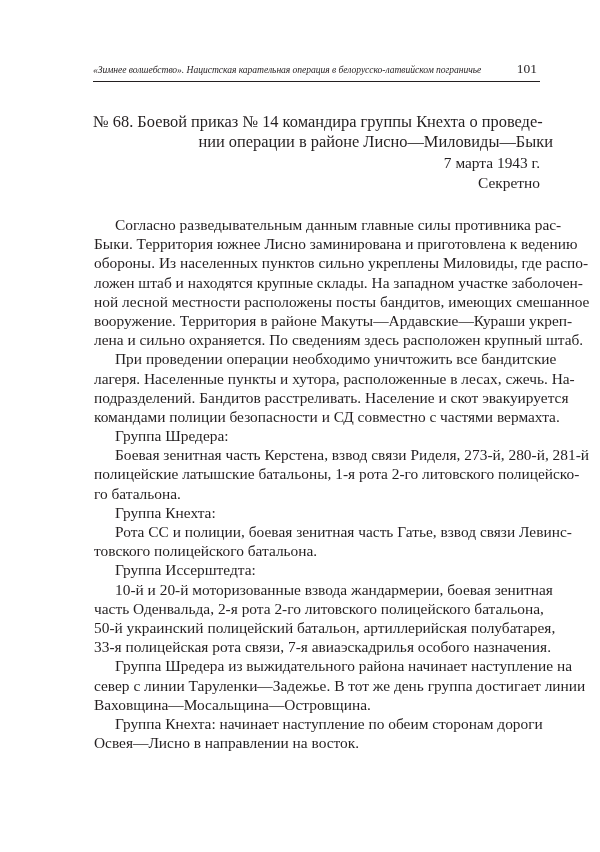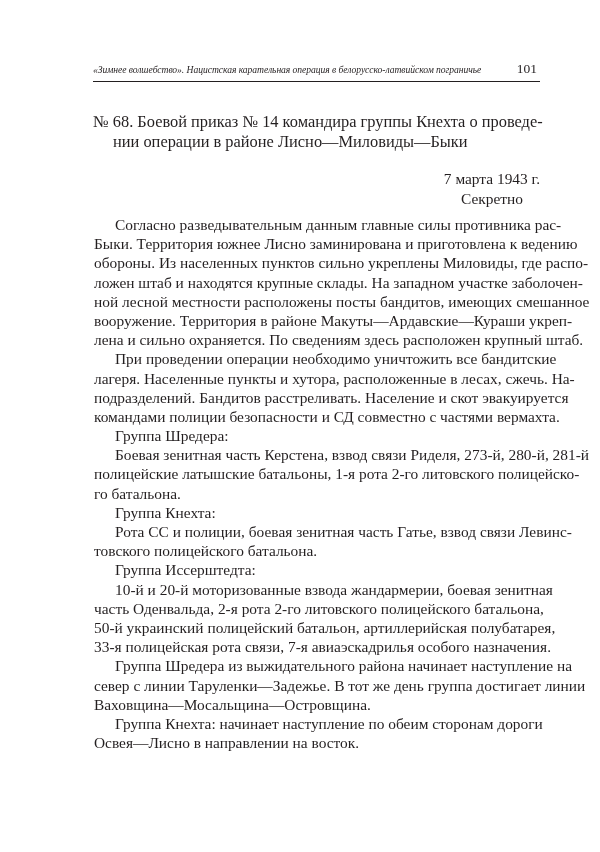--- a/index.html
+++ b/index.html
@@ -54,26 +54,27 @@
       font-size: 16.4px;
       line-height: 20px;
       margin: 0;
     }
     .doc-title .line {
       display: block;
       white-space: nowrap;
     }
     .doc-title .line.cont {
       padding-left: 20px;
+      text-align: right;
     }
     .dateline {
       position: absolute;
       right: 60px;
-      top: 169px;
-      text-align: center;
+      top: 153px;
+      text-align: right;
       font-size: 15.4px;
       line-height: 20px;
     }
     .dateline div { white-space: nowrap; }
     .body-text {
       position: absolute;
       left: 94px;
       top: 215px;
       width: 446px;
       font-size: 15.4px;

